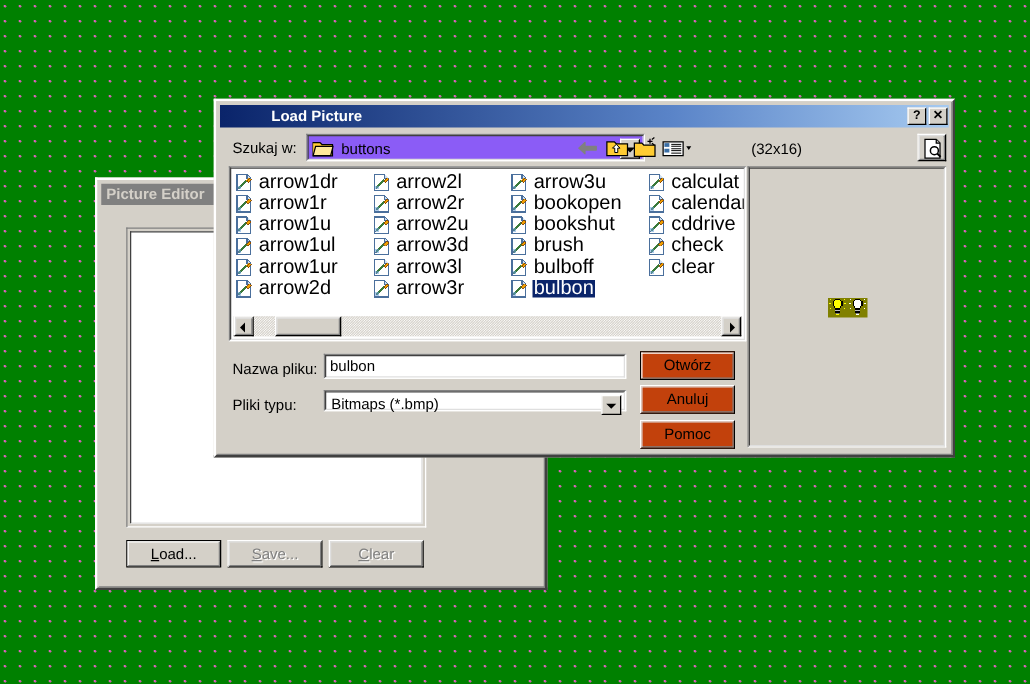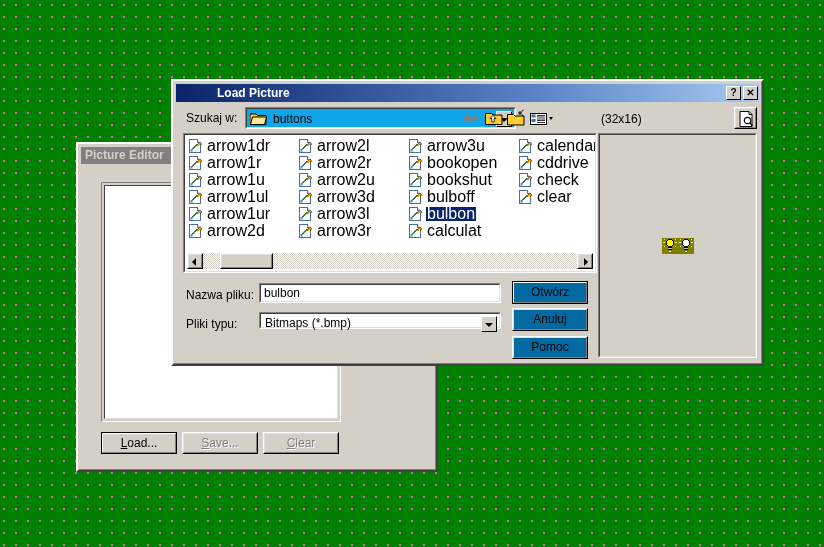--- a/index.html
+++ b/index.html
@@ -203,21 +203,21 @@
     border-bottom: 1px solid #ffffff;
     box-sizing: border-box;
   }
   #combo-lookin .inner {
     position: absolute;
     left: 0; top: 0; right: 0; bottom: 0;
     border-top: 1px solid #404040;
     border-left: 1px solid #404040;
     border-right: 1px solid #dfdfdf;
     border-bottom: 1px solid #dfdfdf;
-    background: #0ea5e9;
+    background: #8b5cf6;
   }
   #combo-lookin .val {
     position: absolute;
     left: 26px; top: 2px;
     line-height: 16px;
     font-size: 12px;
     color: #000;
     white-space: nowrap;
   }
   .folder-ico {
@@ -473,21 +473,21 @@
     line-height: 16px;
     font-size: 12px;
     color: #000;
   }
 
   
   .dlg-btn {
     position: absolute;
     left: 338px;
     width: 76px; height: 23px;
-    background: #0369a1;
+    background: #c2410c;
     font-size: 12px;
     color: #000;
     line-height: 21px;
     box-sizing: border-box;
     border-top: 1px solid #ffffff;
     border-left: 1px solid #ffffff;
     border-right: 1px solid #000000;
     border-bottom: 1px solid #000000;
     cursor: default;
     padding: 0;
@@ -794,20 +794,31 @@
             <div class="file-item">
               <svg class="bmp-ico" viewBox="0 0 16 16" shape-rendering="crispEdges">
                 <path d="M2.5 1.5 h8 l3 3 v10 h-11 z" fill="#ffffff" stroke="#4a6f9c" stroke-width="1"></path>
                 <path d="M10.5 1.5 v3 h3" fill="#cfe0f0" stroke="#4a6f9c" stroke-width="1"></path>
                 <path d="M4 12.5 L10.5 6" stroke="#3a7a3a" stroke-width="1.6"></path>
                 <path d="M10 6.5 l2.5 -2.5 l1.5 1.5 l-2.5 2.5 z" fill="#f0a000" stroke="#804000" stroke-width="0.7"></path>
                 <path d="M3.3 13.3 l1.3 -0.4 l-0.9 -0.9 z" fill="#404040"></path>
                 <rect x="3" y="10.5" width="3" height="3" fill="#6aa0d8" opacity="0.55"></rect>
               </svg>
               <span class="fname">bookshut</span>
+            </div>
+            <div class="file-item">
+              <svg class="bmp-ico" viewBox="0 0 16 16" shape-rendering="crispEdges">
+                <path d="M2.5 1.5 h8 l3 3 v10 h-11 z" fill="#ffffff" stroke="#4a6f9c" stroke-width="1"></path>
+                <path d="M10.5 1.5 v3 h3" fill="#cfe0f0" stroke="#4a6f9c" stroke-width="1"></path>
+                <path d="M4 12.5 L10.5 6" stroke="#3a7a3a" stroke-width="1.6"></path>
+                <path d="M10 6.5 l2.5 -2.5 l1.5 1.5 l-2.5 2.5 z" fill="#f0a000" stroke="#804000" stroke-width="0.7"></path>
+                <path d="M3.3 13.3 l1.3 -0.4 l-0.9 -0.9 z" fill="#404040"></path>
+                <rect x="3" y="10.5" width="3" height="3" fill="#6aa0d8" opacity="0.55"></rect>
+              </svg>
+              <span class="fname">brush</span>
             </div>
             <div class="file-item">
               <svg class="bmp-ico" viewBox="0 0 16 16" shape-rendering="crispEdges">
                 <path d="M2.5 1.5 h8 l3 3 v10 h-11 z" fill="#ffffff" stroke="#4a6f9c" stroke-width="1"></path>
                 <path d="M10.5 1.5 v3 h3" fill="#cfe0f0" stroke="#4a6f9c" stroke-width="1"></path>
                 <path d="M4 12.5 L10.5 6" stroke="#3a7a3a" stroke-width="1.6"></path>
                 <path d="M10 6.5 l2.5 -2.5 l1.5 1.5 l-2.5 2.5 z" fill="#f0a000" stroke="#804000" stroke-width="0.7"></path>
                 <path d="M3.3 13.3 l1.3 -0.4 l-0.9 -0.9 z" fill="#404040"></path>
                 <rect x="3" y="10.5" width="3" height="3" fill="#6aa0d8" opacity="0.55"></rect>
               </svg>

